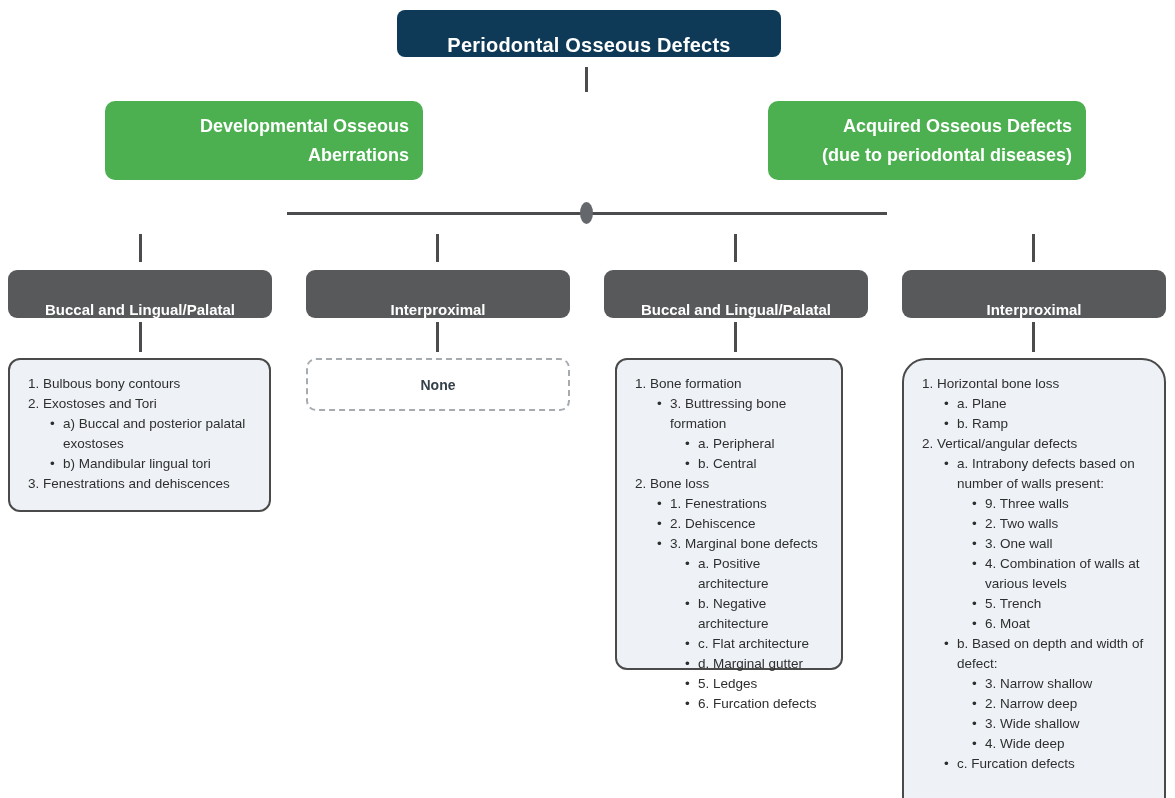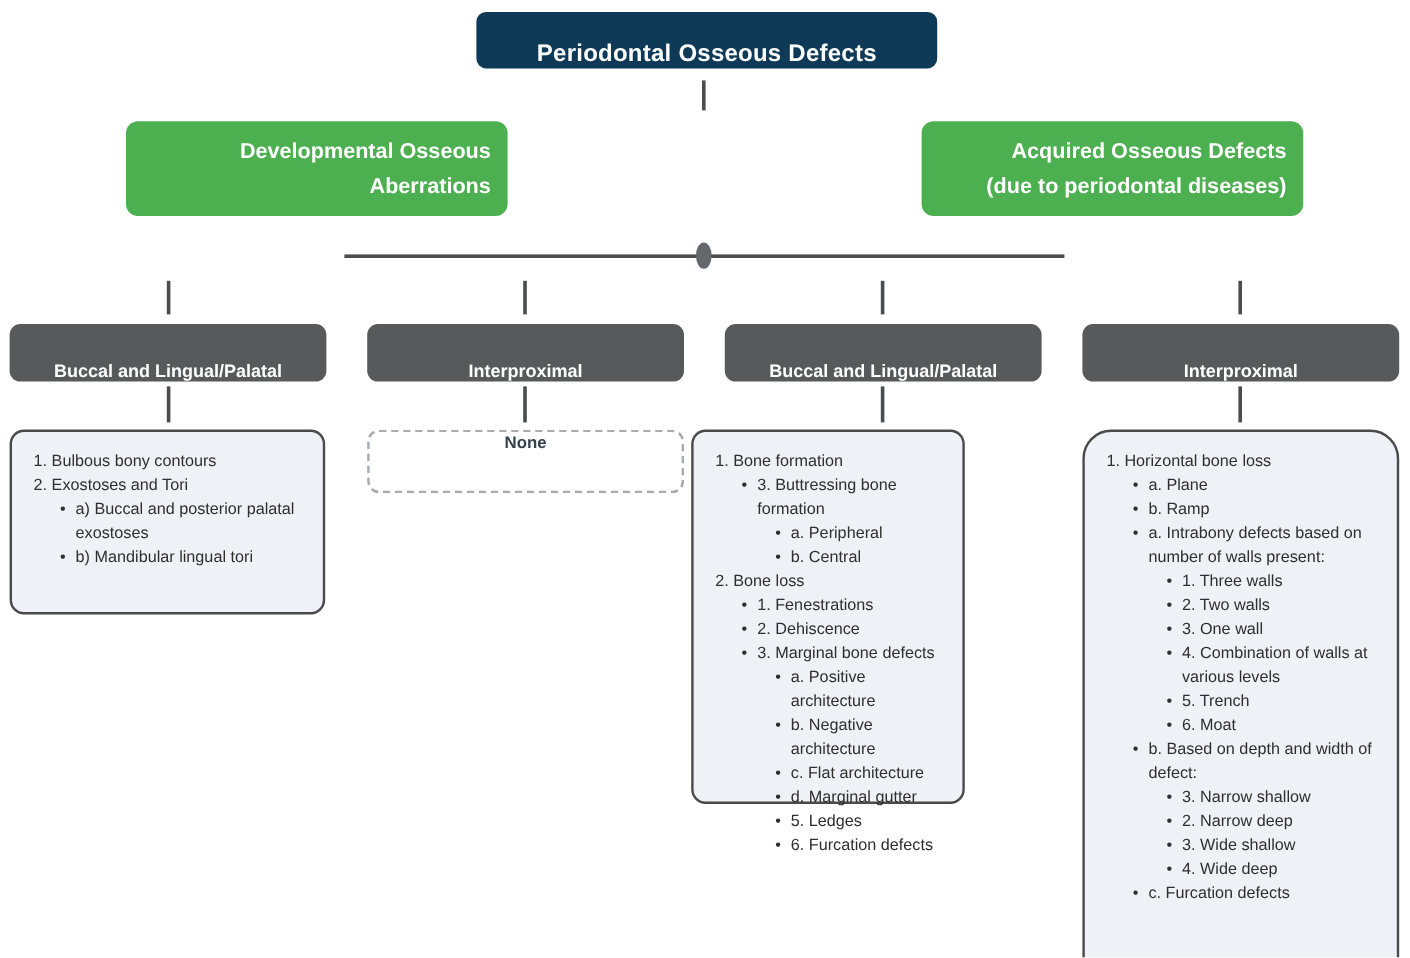--- a/index.html
+++ b/index.html
@@ -19,21 +19,21 @@
               font-size:15px;}
   .vline{position:absolute;width:3px;background:#4a4c4e;}
   .hline{position:absolute;height:3px;background:#4a4c4e;}
   .dot{position:absolute;left:580px;top:202px;width:13px;height:22px;border-radius:50%;
        background:#64676b;}
   .list-box{position:absolute;top:358px;background:#eef2f6;border:2px solid #4a4a4a;
             border-radius:12px;box-sizing:border-box;color:#2e2e2e;font-size:13.5px;
             padding:14px 12px 12px 18px;}
   .none-box{position:absolute;left:306px;top:358px;width:264px;height:53px;background:#ffffff;
             border:2px dashed #a6abb0;border-radius:10px;box-sizing:border-box;
-            display:flex;align-items:flex-start;justify-content:center;
+            display:flex;align-items:center;justify-content:center;
             color:#34404a;font-weight:bold;font-size:14px;}
   .li{display:flex;align-items:flex-start;line-height:20px;}
   .li .blt{flex:none;width:13px;text-align:left;}
   .lvl0{margin-left:0;}
   .lvl1{margin-left:22px;}
   .lvl2{margin-left:50px;}
   .caption{position:absolute;left:22px;top:745px;width:516px;direction:rtl;
            color:#3bab3f;font-size:17px;line-height:26px;text-align:right;
            font-family:"DejaVu Sans","Liberation Sans",sans-serif;}
 </style>
@@ -91,27 +91,30 @@
         <span class="txt">2. Exostoses and Tori</span>
       </div>
       <div class="li lvl1">
         <span class="blt">•</span>
         <span class="txt">a) Buccal and posterior palatal exostoses</span>
       </div>
       <div class="li lvl1">
         <span class="blt">•</span>
         <span class="txt">b) Mandibular lingual tori</span>
       </div>
+      <div class="li lvl0">
+        <span class="txt">3. Fenestrations and dehiscences</span>
+      </div>
     </div>
 
   <div class="none-box">
     <span>None</span>
   </div>
 
-  <div class="list-box" style="left:576px;width:228px;height:312px;">
+  <div class="list-box" style="left:615px;width:228px;height:312px;">
       <div class="li lvl0">
         <span class="txt">1. Bone formation</span>
       </div>
       <div class="li lvl1">
         <span class="blt">•</span>
         <span class="txt">3. Buttressing bone formation</span>
       </div>
       <div class="li lvl2">
         <span class="blt">•</span>
         <span class="txt">a. Peripheral</span>
@@ -166,27 +169,30 @@
         <span class="txt">1. Horizontal bone loss</span>
       </div>
       <div class="li lvl1">
         <span class="blt">•</span>
         <span class="txt">a. Plane</span>
       </div>
       <div class="li lvl1">
         <span class="blt">•</span>
         <span class="txt">b. Ramp</span>
       </div>
+      <div class="li lvl0">
+        <span class="txt">2. Vertical/angular defects</span>
+      </div>
       <div class="li lvl1">
         <span class="blt">•</span>
         <span class="txt">a. Intrabony defects based on number of walls present:</span>
       </div>
       <div class="li lvl2">
         <span class="blt">•</span>
-        <span class="txt">1. Three walls</span>
+        <span class="txt">9. Three walls</span>
       </div>
       <div class="li lvl2">
         <span class="blt">•</span>
         <span class="txt">2. Two walls</span>
       </div>
       <div class="li lvl2">
         <span class="blt">•</span>
         <span class="txt">3. One wall</span>
       </div>
       <div class="li lvl2">

